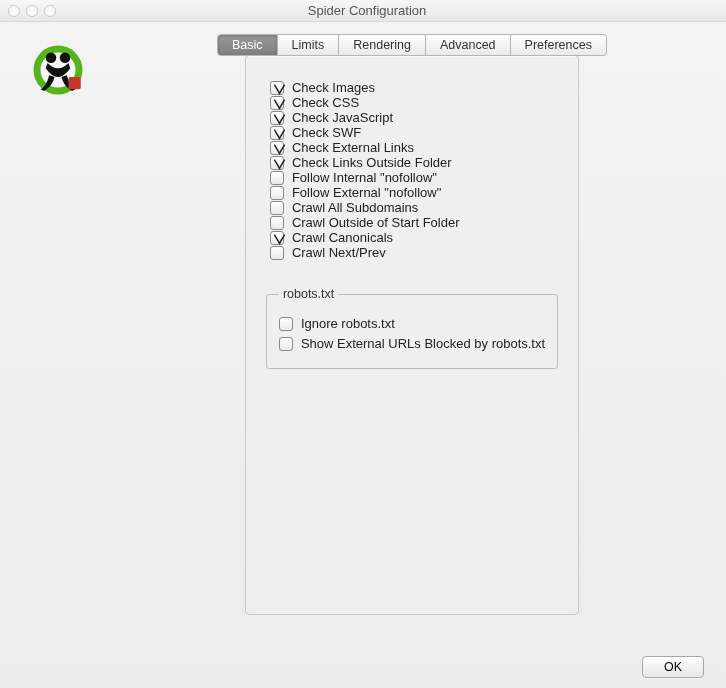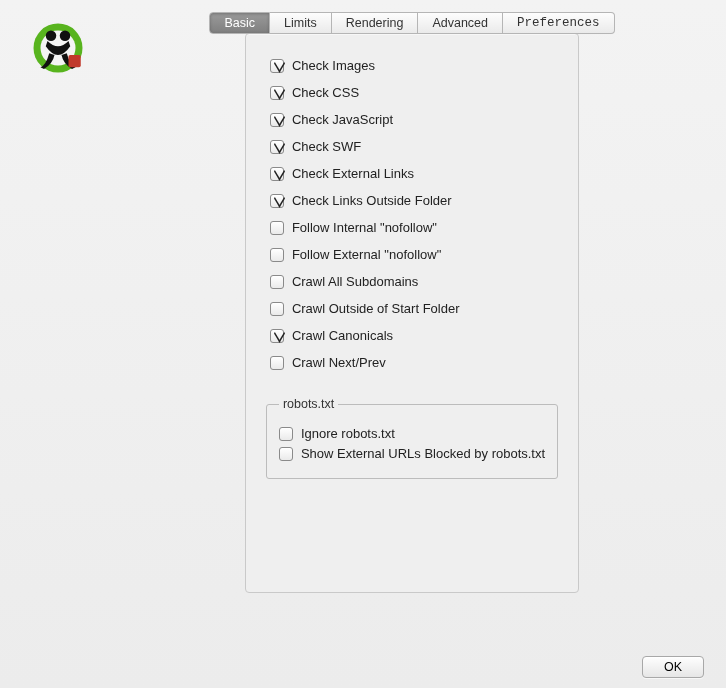--- a/index.html
+++ b/index.html
@@ -10,37 +10,46 @@
     .traffic .light { width: 12px; height: 12px; border-radius: 50%; background: #f9f9f9; border: 1px solid #c6c6c6; box-shadow: inset 0 1px 1px rgba(255,255,255,0.6); }
     .title { flex: 1; text-align: center; font-size: 13px; color: #555; }
     .titleright { width: 40px; }
     .content { flex: 1; display: flex; padding: 12px 16px 8px 16px; gap: 14px; }
     .sidebar { width: 84px; display: flex; justify-content: center; padding-top: 8px; }
     .logo { width: 56px; height: 56px; }
     .main { flex: 1; display: flex; flex-direction: column; align-items: center; }
     .tabs { display: flex; justify-content: center; gap: 0; margin-bottom: -1px; z-index: 2; }
     .tab { padding: 3px 14px; font-size: 12.5px; background: linear-gradient(#fdfdfd,#eaeaea); border: 1px solid #b5b5b5; border-left-width: 0; color: #333; cursor: default; }
     .tab:first-child { border-left-width: 1px; border-radius: 4px 0 0 4px; }
-    .tab:last-child { border-radius: 0 4px 4px 0; font-family: Liberation Mono, monospace; }
+    .tab:last-child { border-radius: 0 4px 4px 0; }
     .tab.active { background: linear-gradient(#9a9a9a,#7f7f7f); color: #fff; box-shadow: inset 0 1px 3px rgba(0,0,0,.25); }
     .panel { border: 1px solid #c9c9c9; border-radius: 4px; background: #efefef; box-shadow: inset 0 1px 0 rgba(255,255,255,.5); padding: 20px 20px 24px 20px; min-height: 560px; }
-    .opts { display: flex; flex-direction: column; gap: 12px; padding: 4px 4px 10px 4px; }
+    .opts { display: flex; flex-direction: column; padding: 4px 4px 10px 4px; }
     .opt { display: flex; align-items: center; gap: 8px; font-size: 13px; color: #222; }
     .cb { width: 14px; height: 14px; border: 1px solid #8a8a8a; border-radius: 3px; background: linear-gradient(#ffffff,#eaeaea); box-shadow: inset 0 1px 0 rgba(255,255,255,.6); position: relative; flex-shrink: 0; }
     .cb.checked::after { content: ""; position: absolute; left: 2px; top: -3px; width: 11px; height: 11px; border-right: 2px solid #222; border-bottom: 2px solid #222; transform: scaleX(.6) rotate(45deg); }
     fieldset.robots { border: 1px solid #bcbcbc; border-radius: 3px; padding: 10px 12px 12px 12px; margin-top: 17px; }
     fieldset.robots legend { font-size: 12.5px; padding: 0 4px; color: #333; }
     fieldset.robots .opt { margin: 5px 0; }
     .footer { height: 42px; display: flex; align-items: center; justify-content: flex-end; padding-right: 22px; }
     .okbtn { min-width: 62px; height: 22px; border: 1px solid #a8a8a8; border-radius: 4px; background: linear-gradient(#fefefe,#e6e6e6); font-size: 12.5px; cursor: default; box-shadow: 0 1px 0 rgba(255,255,255,.6), inset 0 1px 0 rgba(255,255,255,.8); }
   </style>
 </head>
 <body>
 
 <div class="window">
+  <div class="titlebar">
+    <div class="traffic">
+      <div class="light"></div>
+      <div class="light"></div>
+      <div class="light"></div>
+    </div>
+    <div class="title">Spider Configuration</div>
+    <div class="titleright"></div>
+  </div>
 
   <div class="content">
     <div class="sidebar">
       <svg class="logo" viewBox="0 0 64 64">
         <circle cx="32" cy="32" r="28" fill="#58b41e"></circle>
         <circle cx="32" cy="32" r="20" fill="#f4f4f4"></circle>
         <g fill="#111">
           <ellipse cx="24" cy="18" rx="6" ry="6"></ellipse>
           <ellipse cx="40" cy="18" rx="6" ry="6"></ellipse>
           <path d="M20 24 Q32 36 44 24 L46 30 Q32 50 18 30 Z"></path>

